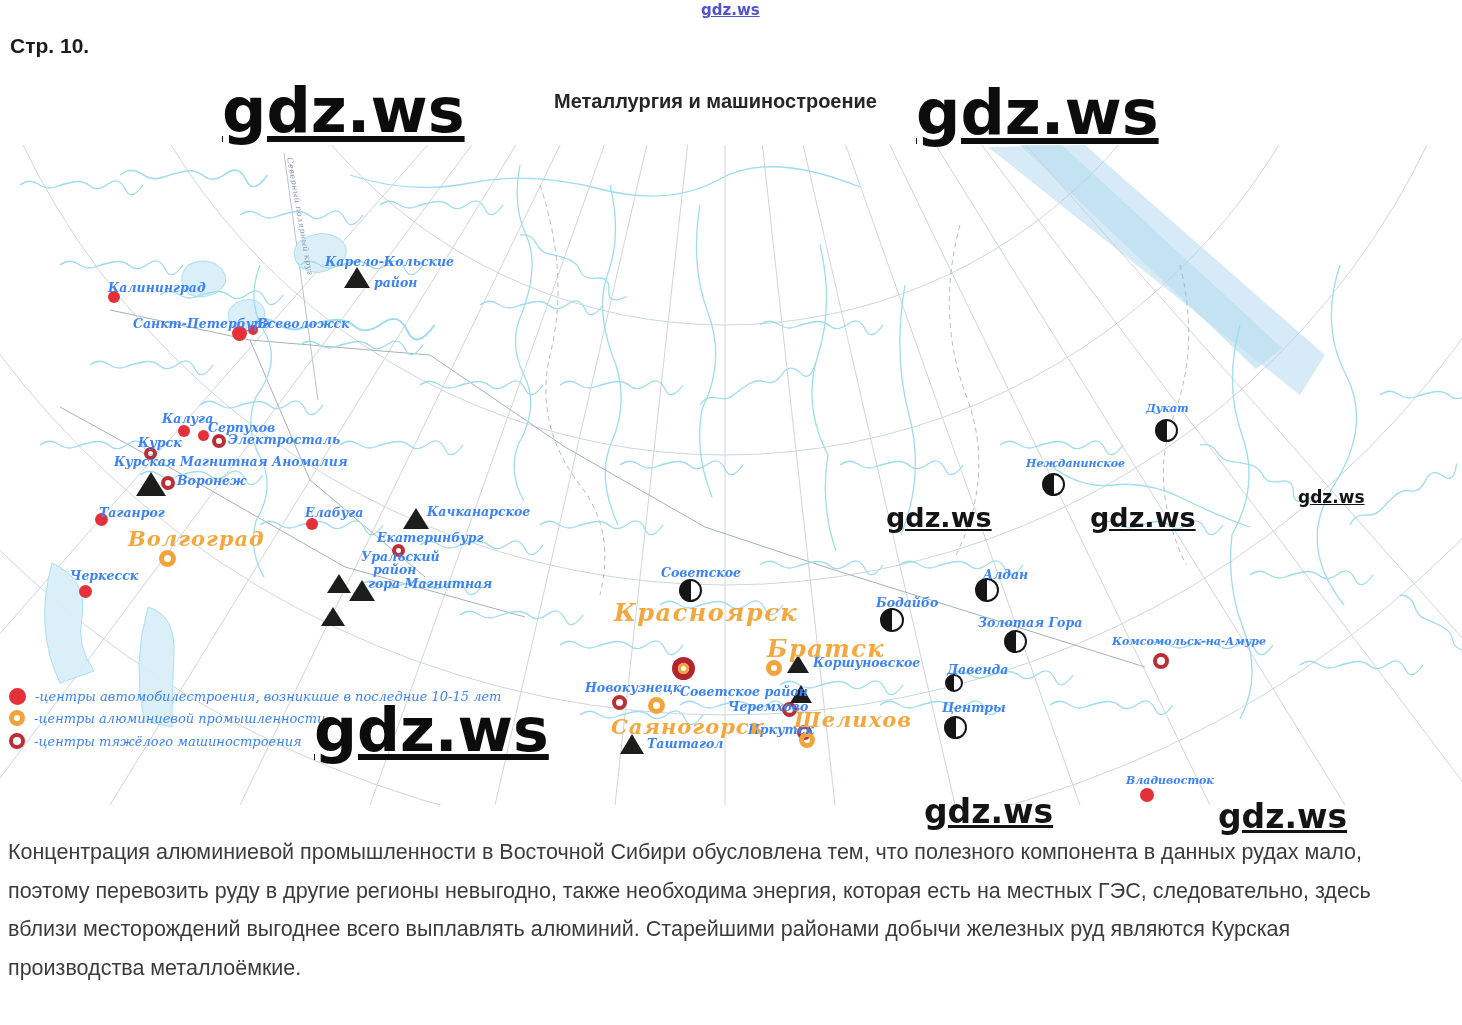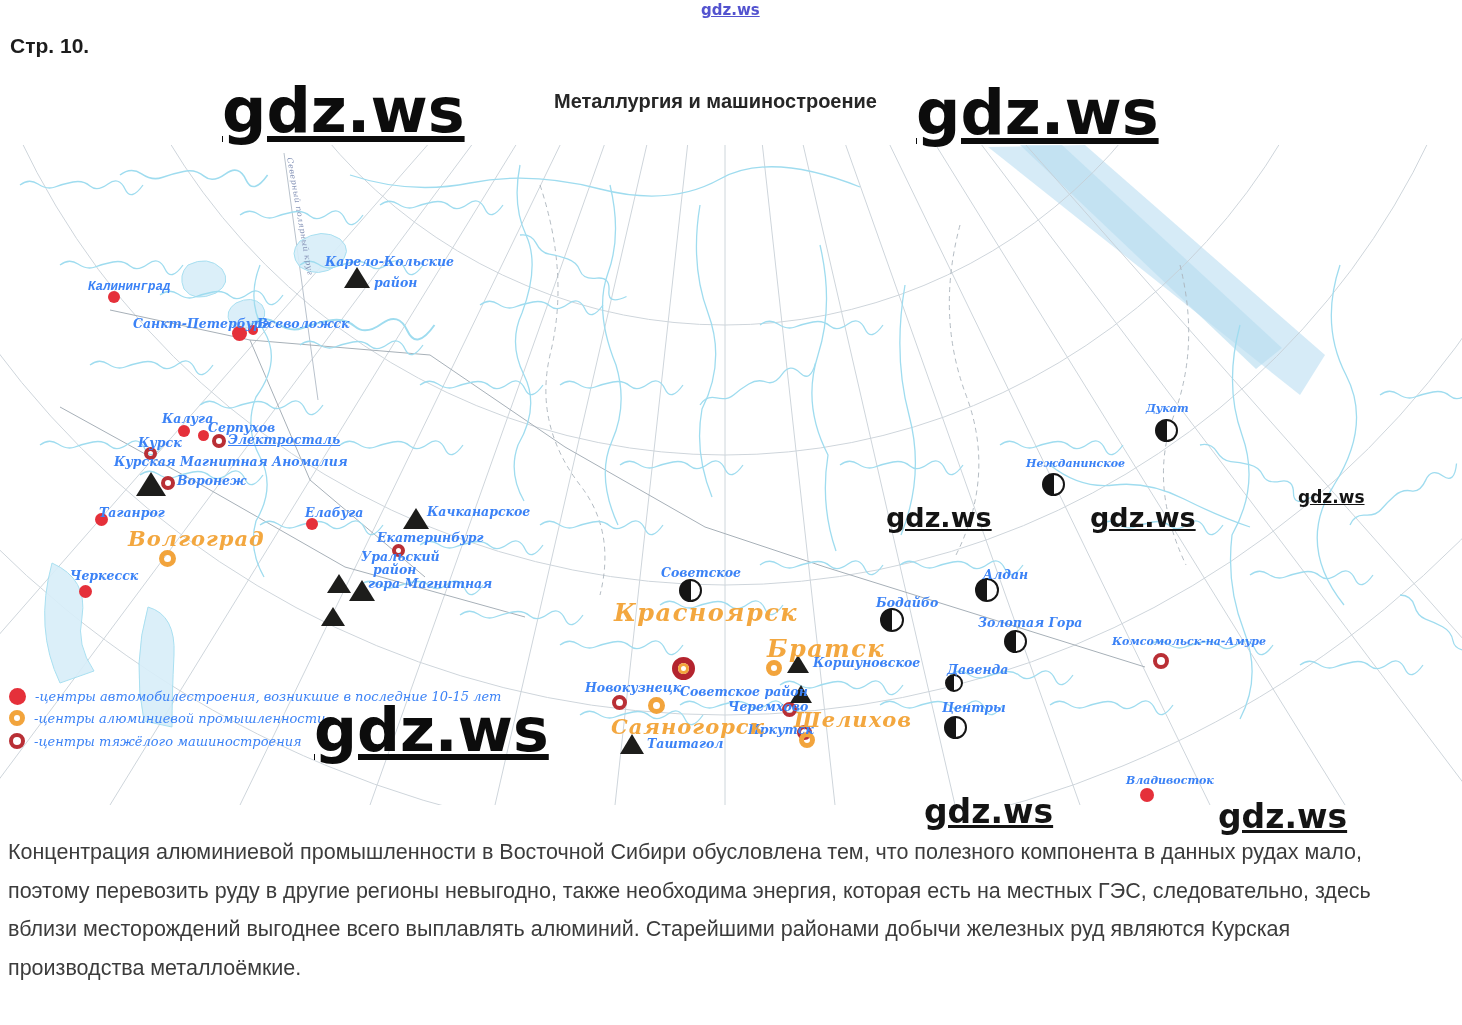--- a/index.html
+++ b/index.html
@@ -188,28 +188,28 @@
     <div class="marker triangle" style="left: 790px; top: 684.98px; border-left: 11px solid transparent; border-right: 11px solid transparent; border-bottom: 18.04px solid rgb(29, 29, 27);"></div>
     <div class="marker triangle" style="left: 619.5px; top: 733.75px; border-left: 12.5px solid transparent; border-right: 12.5px solid transparent; border-bottom: 20.5px solid rgb(29, 29, 27);"></div>
     <div class="marker half-circle" style="left: 678.5px; top: 578.5px; width: 23px; height: 23px;"></div>
     <div class="marker half-circle" style="left: 880px; top: 608px; width: 24px; height: 24px;"></div>
     <div class="marker half-circle" style="left: 975px; top: 578px; width: 24px; height: 24px;"></div>
     <div class="marker half-circle" style="left: 1003.5px; top: 629.5px; width: 23px; height: 23px;"></div>
     <div class="marker half-circle" style="left: 945px; top: 674px; width: 18px; height: 18px;"></div>
     <div class="marker half-circle" style="left: 943.5px; top: 715.5px; width: 23px; height: 23px;"></div>
     <div class="marker half-circle" style="left: 1041.5px; top: 472.5px; width: 23px; height: 23px;"></div>
     <div class="marker half-circle" style="left: 1154.5px; top: 418.5px; width: 23px; height: 23px;"></div>
-    <div class="map-label" style="left: 88px; top: 281px; font-family: Liberation Mono, monospace;">Калининград</div>
+    <div class="map-label" style="left: 108px; top: 281px;">Калининград</div>
     <div class="map-label" style="left: 133px; top: 317px;">Санкт-Петербург</div>
     <div class="map-label" style="left: 257px; top: 317px;">Всеволожск</div>
     <div class="map-label" style="left: 325px; top: 255px;">Карело-Кольские</div>
     <div class="map-label" style="left: 374px; top: 276px;">район</div>
     <div class="map-label" style="left: 162px; top: 412px;">Калуга</div>
     <div class="map-label" style="left: 208px; top: 421px;">Серпухов</div>
-    <div class="map-label" style="left: 228px; top: 433px; text-decoration: underline;">Электросталь</div>
+    <div class="map-label" style="left: 228px; top: 433px;">Электросталь</div>
     <div class="map-label" style="left: 138px; top: 436px;">Курск</div>
     <div class="map-label" style="left: 114px; top: 455px;">Курская Магнитная Аномалия</div>
     <div class="map-label" style="left: 177px; top: 474px;">Воронеж</div>
     <div class="map-label" style="left: 99px; top: 506px;">Таганрог</div>
     <div class="map-label" style="left: 305px; top: 506px;">Елабуга</div>
     <div class="map-label" style="left: 70px; top: 569px;">Черкесск</div>
     <div class="map-label" style="left: 427px; top: 505px;">Качканарское</div>
     <div class="map-label" style="left: 377px; top: 531px;">Екатеринбург</div>
     <div class="map-label" style="left: 361px; top: 550px;">Уральский</div>
     <div class="map-label" style="left: 373px; top: 563px;">район</div>

